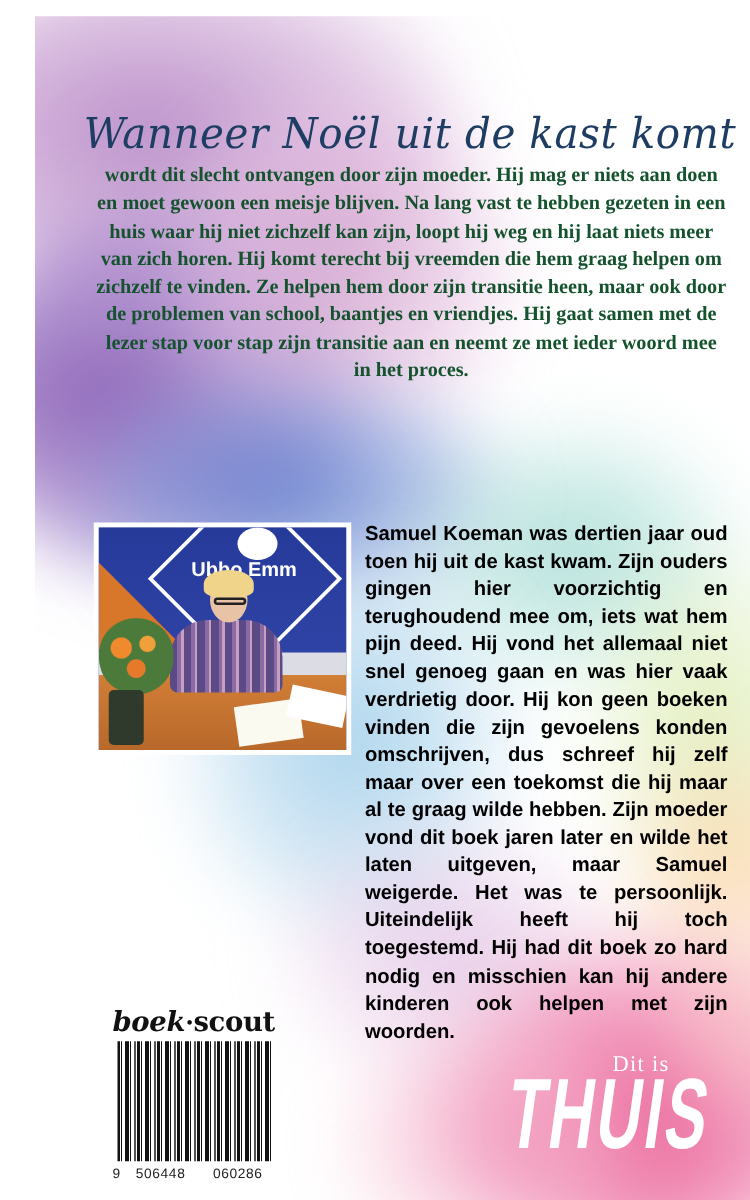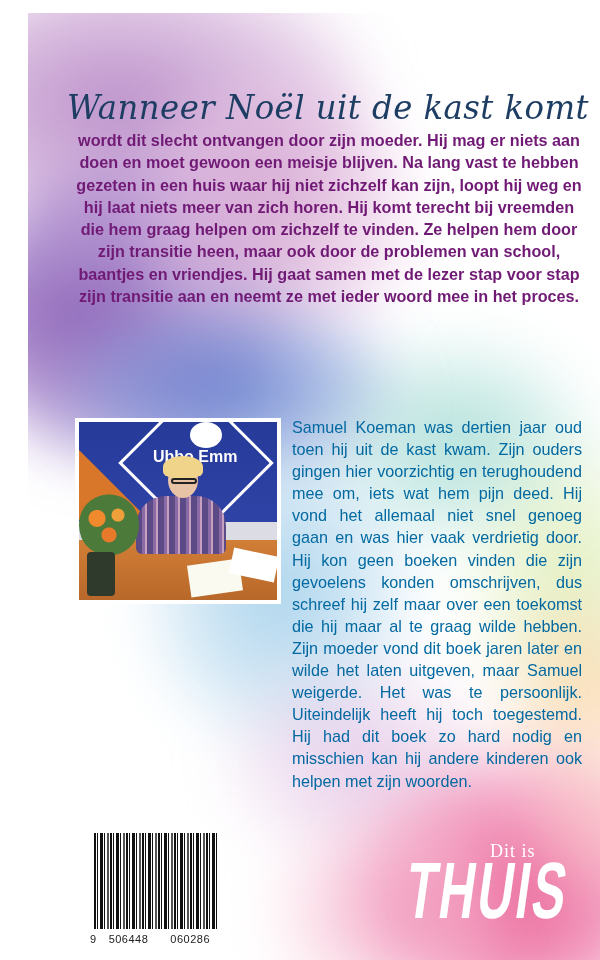--- a/index.html
+++ b/index.html
@@ -23,22 +23,22 @@
     .b11 { left: 250px; top: 800px; width: 220px; height: 200px; background: radial-gradient(ellipse at 55% 50%, rgba(240,150,185,0.7), rgba(248,195,215,0.4) 60%, rgba(255,255,255,0) 85%); }
     .b12 { left: 500px; top: 720px; width: 140px; height: 160px; background: radial-gradient(ellipse at 50% 50%, rgba(250,200,190,0.6), rgba(255,225,220,0.3) 60%, rgba(255,255,255,0) 85%); }
 
     .title {
       position: absolute; left: 0; top: 74px; width: 600px; text-align: center;
       font-family: "DejaVu Serif", serif; font-style: italic; font-size: 34px;
       color: #1d3d63; letter-spacing: 0.5px; transform: scaleX(0.95);
     }
     .blurb {
       position: absolute; left: 48px; top: 116px; width: 506px; text-align: center;
-      font-family: Liberation Sans, sans-serif; font-weight: bold; font-size: 16.2px;
-      line-height: 22.3px; color: #701a75;
+      font-family: Liberation Serif, serif; font-weight: bold; font-size: 16.2px;
+      line-height: 22.3px; color: #14532d;
     }
 
     .photo-frame {
       position: absolute; left: 47px; top: 405px; width: 206px; height: 186px;
       background: #ffffff; padding: 4px;
     }
     .photo {
       position: relative; width: 198px; height: 178px; overflow: hidden;
       background: #2b3c9a;
     }
@@ -54,21 +54,22 @@
     .photo .hair { position: absolute; left: 84px; top: 34px; width: 40px; height: 22px; border-radius: 50% 50% 30% 30%; background: #f0d48a; }
     .photo .glasses { position: absolute; left: 92px; top: 56px; width: 26px; height: 6px; border: 2px solid #222; border-radius: 3px; }
     .photo .paper1 { position: absolute; left: 110px; top: 140px; width: 52px; height: 32px; background: #fbfaf0; transform: rotate(-8deg); }
     .photo .paper2 { position: absolute; left: 152px; top: 130px; width: 46px; height: 26px; background: #ffffff; transform: rotate(12deg); }
     .photo .vase { position: absolute; left: 8px; top: 130px; width: 28px; height: 44px; background: #2f3a2c; border-radius: 4px; }
     .photo .flowers { position: absolute; left: 0; top: 70px; width: 60px; height: 66px; border-radius: 50%; background: radial-gradient(circle at 30% 40%,#f08a2c 0 8px,transparent 9px), radial-gradient(circle at 65% 35%,#f0a03a 0 6px,transparent 7px), radial-gradient(circle at 50% 65%,#e77a2a 0 7px,transparent 8px), radial-gradient(circle at 50% 50%,#4c7a3a 0 30px,transparent 31px); }
 
     .bio {
       position: absolute; left: 264px; top: 403px; width: 290px; text-align: justify;
       font-family: "Liberation Sans", sans-serif; font-size: 16.2px; line-height: 22.1px;
-      color: #0369a1;
+      color: #000000;
+      font-weight: bold;
     }
 
     .publisher {
       position: absolute; left: 62px; top: 792px; width: 130px;
       font-family: "DejaVu Serif", serif; font-weight: bold; font-size: 22px; color: #111111;
       letter-spacing: -0.3px;
     }
     .publisher .boek { font-style: italic; }
     .publisher .dot { font-size: 20px; }
     .barcode-wrap { position: absolute; left: 62px; top: 818px; width: 132px; height: 120px; background: #ffffff; }
@@ -132,20 +133,23 @@
       <div class="glasses"></div>
       <div class="paper1"></div>
       <div class="paper2"></div>
       <div class="flowers"></div>
       <div class="vase"></div>
     </div>
   </div>
 
   <p class="bio">Samuel Koeman was dertien jaar oud toen hij uit de kast kwam. Zijn ouders gingen hier voorzichtig en terughoudend mee om, iets wat hem pijn deed. Hij vond het allemaal niet snel genoeg gaan en was hier vaak verdrietig door. Hij kon geen boeken vinden die zijn gevoelens konden omschrijven, dus schreef hij zelf maar over een toekomst die hij maar al te graag wilde hebben. Zijn moeder vond dit boek jaren later en wilde het laten uitgeven, maar Samuel weigerde. Het was te persoonlijk. Uiteindelijk heeft hij toch toegestemd. Hij had dit boek zo hard nodig en misschien kan hij andere kinderen ook helpen met zijn woorden.</p>
 
+  <div class="publisher">
+    <span class="boek">boek</span><span class="dot">·</span><span>scout</span>
+  </div>
 
   <div class="barcode-wrap">
     <div class="barcode"></div>
     <div class="barcode-num">
       <span>9</span>
       <span>506448</span>
       <span>060286</span>
     </div>
   </div>
 

